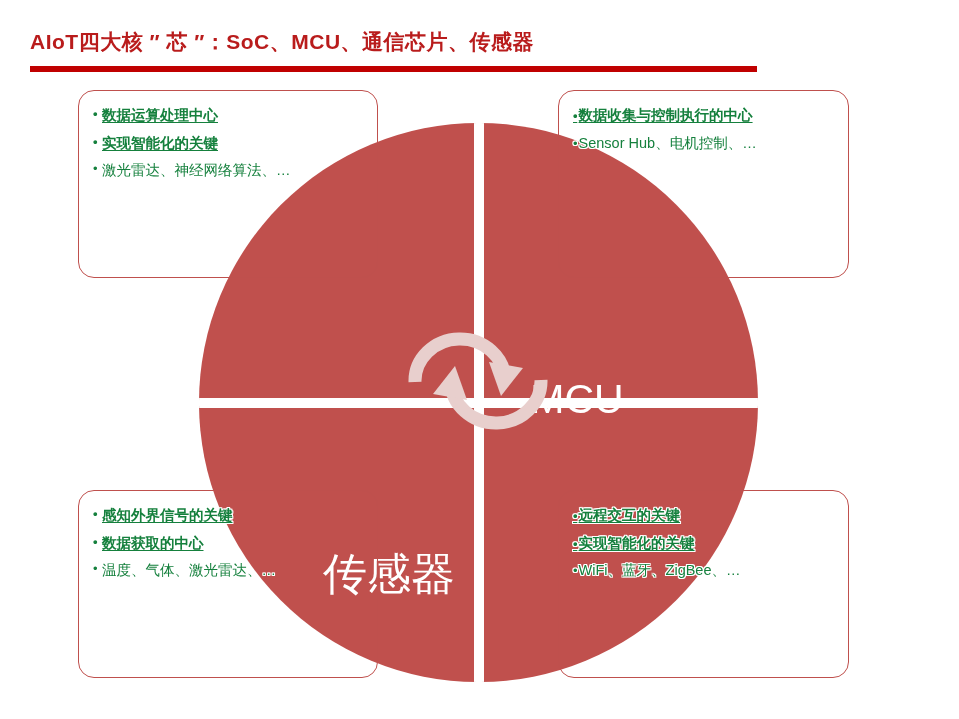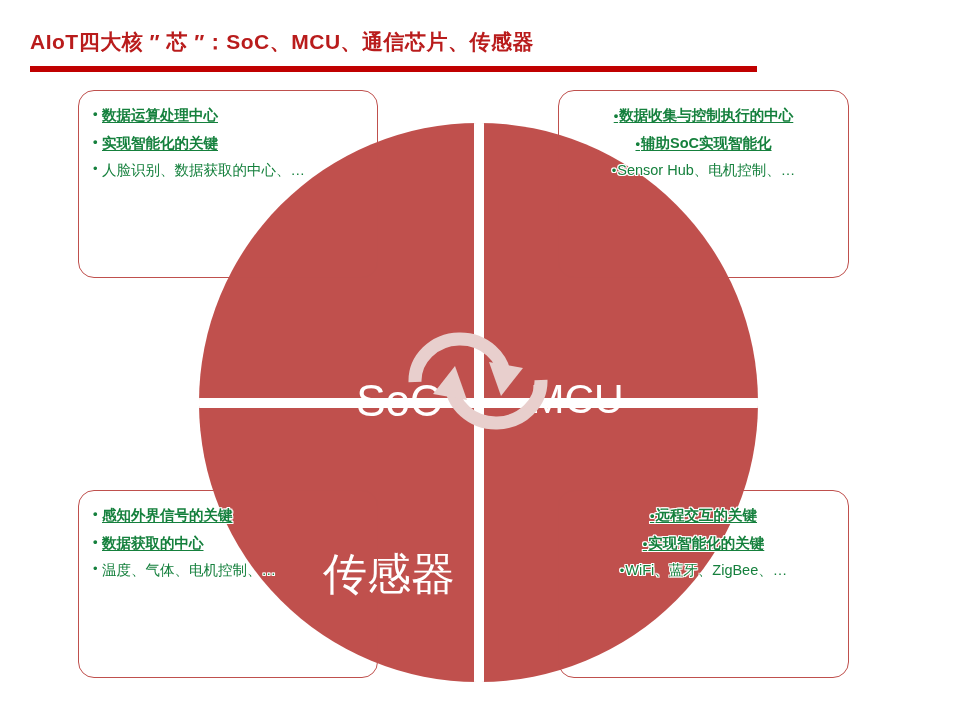--- a/index.html
+++ b/index.html
@@ -159,72 +159,70 @@
   .align-right li::before {
     position: static;
     margin-right: 1px;
   }
 
   #box-soc     { left: 78px;  top: 90px;  width: 300px; height: 188px; }
   #box-mcu     { left: 558px; top: 90px;  width: 291px; height: 188px; }
   #box-sensor  { left: 78px;  top: 490px; width: 300px; height: 188px; }
   #box-comm    { left: 558px; top: 490px; width: 291px; height: 188px; }
 
-  #box-mcu ul, #box-comm ul { text-align: center; }
+  #box-mcu ul, #box-comm ul { text-align: left; }
 </style>
 </head>
 <body>
 
 <div id="slide-title">AIoT四大核 ″ 芯 ″：SoC、MCU、通信芯片、传感器</div>
 <div id="title-rule"></div>
 
 <div id="wheel">
 
   <div class="quad" id="quad-soc"></div>
   <div class="quad" id="quad-mcu"></div>
   <div class="quad" id="quad-sensor"></div>
   <div class="quad" id="quad-comm"></div>
 
-  <div class="quad-label" id="label-soc">SoC</div>
   <div class="quad-label" id="label-mcu">MCU</div>
   <div class="quad-label" id="label-sensor">传感器</div>
 </div>
 
 <svg id="cycle-icon" viewBox="0 0 150 118">
 
   <path d="M 12 60
            A 45 42 0 0 1 102 58" fill="none" stroke="#E8CFCD" stroke-width="13" stroke-linecap="butt"></path>
   <polygon points="86,40 120,46 98,74" fill="#E8CFCD"></polygon>
 
   <path d="M 138 58
            A 45 42 0 0 1 48 60" fill="none" stroke="#E8CFCD" stroke-width="13" stroke-linecap="butt"></path>
   <polygon points="64,78 30,72 52,44" fill="#E8CFCD"></polygon>
 </svg>
 
 <div class="callout" id="box-soc">
   <ul>
     <li class="strong">数据运算处理中心</li>
     <li class="strong">实现智能化的关键</li>
-    <li>人脸识别、数据获取的中心、…</li>
+    <li>激光雷达、神经网络算法、…</li>
   </ul>
 </div>
 
 <div class="callout align-right" id="box-mcu">
   <ul>
     <li class="strong">数据收集与控制执行的中心</li>
-    <li class="strong">辅助SoC实现智能化</li>
     <li>Sensor Hub、电机控制、…</li>
   </ul>
 </div>
 
 <div class="callout" id="box-sensor">
   <ul>
     <li class="strong">感知外界信号的关键</li>
     <li class="strong">数据获取的中心</li>
-    <li>温度、气体、电机控制、…</li>
+    <li>温度、气体、激光雷达、…</li>
   </ul>
 </div>
 
 <div class="callout align-right" id="box-comm">
   <ul>
     <li class="strong">远程交互的关键</li>
     <li class="strong">实现智能化的关键</li>
     <li>WiFi、蓝牙、ZigBee、…</li>
   </ul>
 </div>

